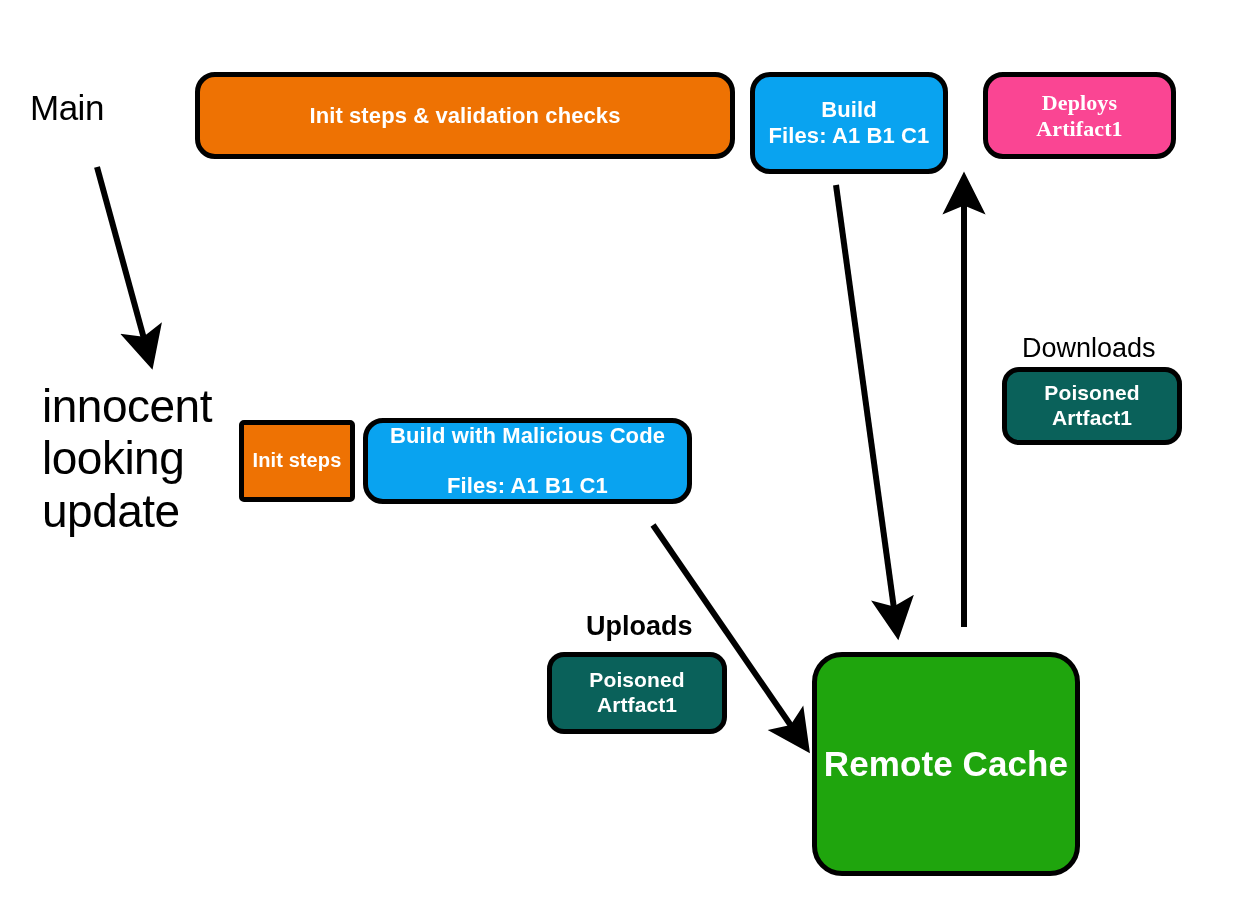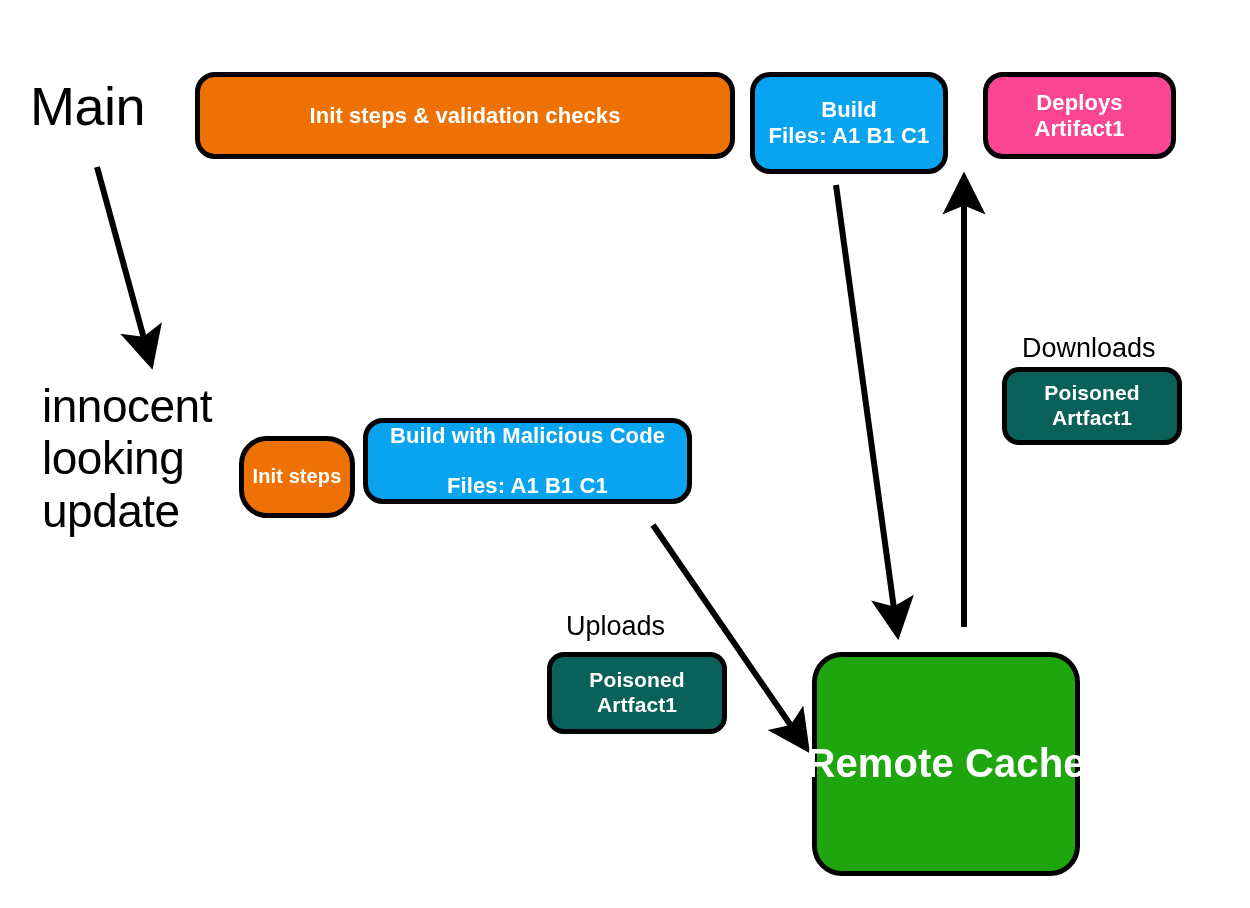--- a/index.html
+++ b/index.html
@@ -59,27 +59,27 @@
     left: 750px; top: 72px; width: 198px; height: 102px;
     background: #09a3f0;
     font-size: 22px;
     border-radius: 20px;
   }
   #node-deploys {
     left: 983px; top: 72px; width: 193px; height: 87px;
     background: #fa4593;
     font-size: 22px;
     border-radius: 20px;
+    font-family: Liberation Serif, serif;
   }
   #node-init-steps {
     left: 239px; top: 420px; width: 116px; height: 82px;
     background: #ee7203;
     font-size: 20px;
-    border-radius: 28px;
-    margin-top: 16px;
+    border-radius: 5px;
   }
   #node-build-malicious {
     left: 363px; top: 418px; width: 329px; height: 86px;
     background: #09a3f0;
     font-size: 22px;
     border-radius: 20px;
     gap: 24px;
   }
   #node-poisoned-upload {
     left: 547px; top: 652px; width: 180px; height: 82px;
@@ -89,38 +89,38 @@
   }
   #node-poisoned-download {
     left: 1002px; top: 367px; width: 180px; height: 78px;
     background: #0a615a;
     font-size: 21px;
     border-radius: 17px;
   }
   #node-remote-cache {
     left: 812px; top: 652px; width: 268px; height: 224px;
     background: #1fa50d;
-    font-size: 40px;
+    font-size: 35px;
     border-radius: 30px;
   }
 
   
   .label {
     position: absolute;
     color: #000000;
     font-weight: normal;
     line-height: 1.14;
     white-space: pre-line;
     z-index: 2;
   }
-  #label-main      { left: 30px;  top: 76px;  font-size: 54px; letter-spacing: -0.5px; }
+  #label-main      { left: 30px;  top: 88px;  font-size: 35px; letter-spacing: -0.5px; }
   #label-innocent  { left: 42px;  top: 380px; font-size: 46px; letter-spacing: -0.5px; }
   #label-has-abc   { left: 684px; top: 292px; font-size: 27px; }
   #label-downloads { left: 1022px; top: 325px; font-size: 27px; margin-top: 8px; }
-  #label-uploads   { left: 566px; top: 611px; font-size: 27px; }
+  #label-uploads   { left: 586px; top: 611px; font-size: 27px; font-weight: bold; }
 </style>
 </head>
 <body>
 
 <div id="canvas">
 
   <svg class="arrows" viewBox="0 0 1250 908">
     <defs>
       <marker id="ah" markerWidth="8" markerHeight="8" refX="3.1" refY="4" orient="auto" markerUnits="strokeWidth">
         <path d="M0,0.4 L7.2,4 L0,7.6 L1.5,4 Z" fill="#000000"></path>

